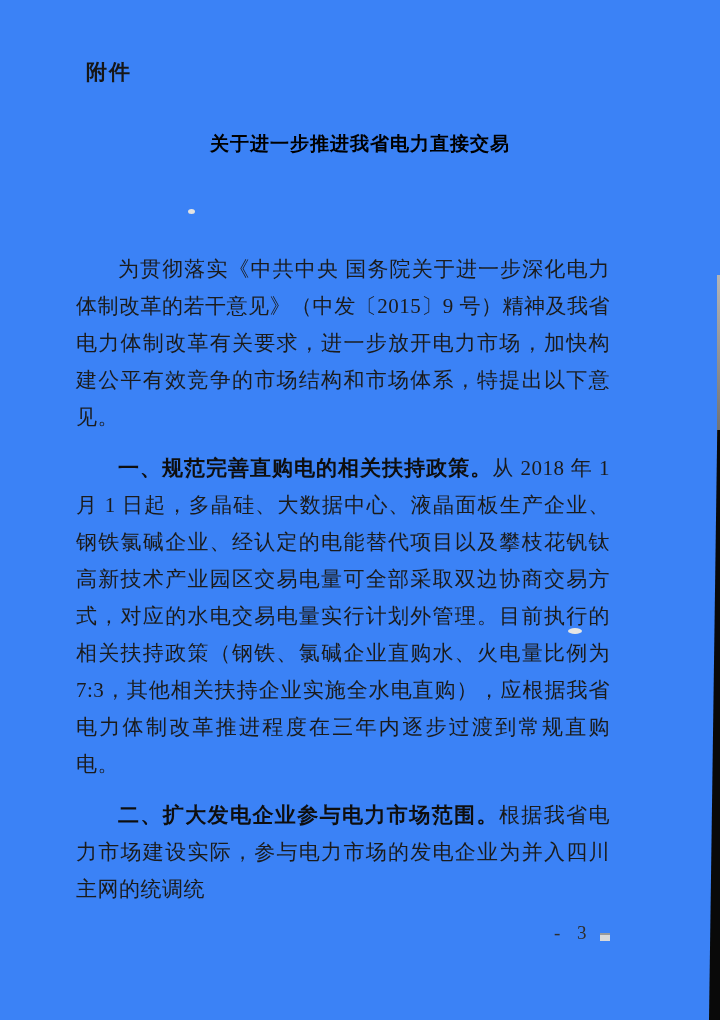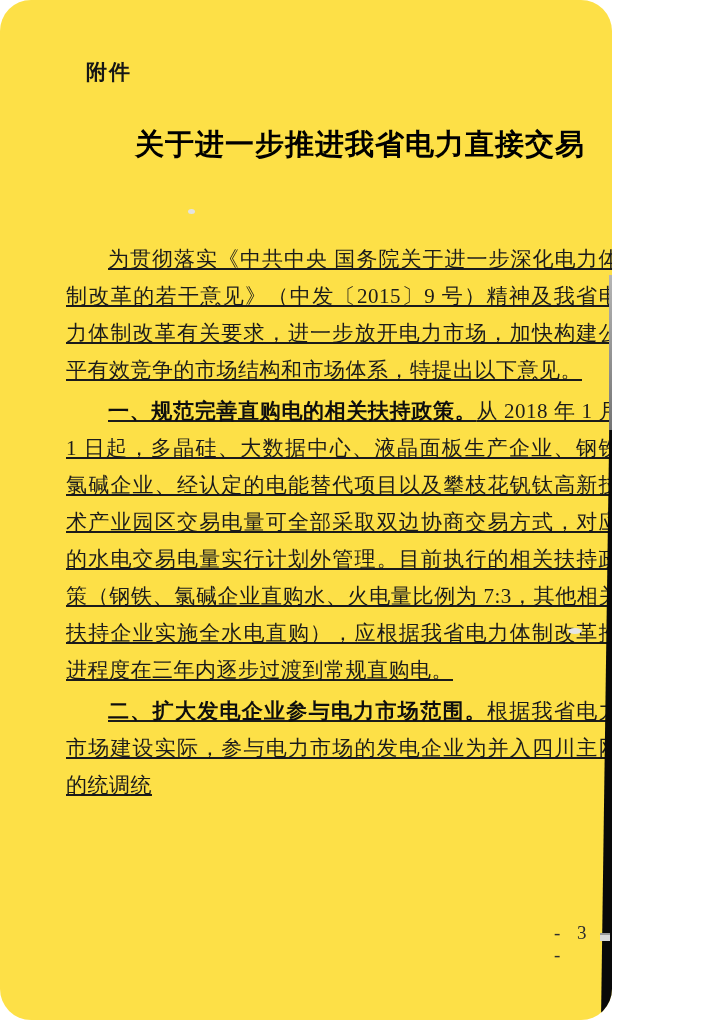--- a/index.html
+++ b/index.html
@@ -2,68 +2,66 @@
 <html><head>
 <meta charset="utf-8">
 <style>
   html, body {
     margin: 0;
     padding: 0;
     background: #ffffff;
   }
   .sheet {
     position: relative;
-    width: 612px;
+    width: 720px;
     height: 1020px;
-    background: #fde047;
+    background: #3b82f6;
     overflow: hidden;
     font-family: "Liberation Serif", "DejaVu Serif", serif;
     color: #1b1b1b;
-    border-radius: 31px;
   }
   .attachment {
     position: absolute;
     left: 86px;
     top: 58px;
     font-family: "Liberation Sans", "DejaVu Sans", sans-serif;
     font-weight: 700;
     font-size: 21px;
     letter-spacing: 2px;
     color: #161616;
   }
   .title {
     position: absolute;
     left: 60px;
     width: 600px;
     top: 124px;
     margin: 0;
     text-align: center;
     font-family: "Liberation Serif", "DejaVu Serif", serif;
     font-weight: 700;
-    font-size: 29px;
+    font-size: 19px;
     line-height: 40px;
     letter-spacing: 1px;
     color: #000000;
   }
   .title .tl { display: block; }
   .bodytext {
     position: absolute;
     left: 63px;
     top: 237px;
     width: 560px;
     font-size: 21px;
     line-height: 37px;
     letter-spacing: 0.5px;
     text-align: justify;
     color: #1b1b1b;
   }
   .bodytext p {
-    margin: 3px;
+    margin: 13px;
     text-indent: 2em;
-    text-decoration: underline;
   }
   .bodytext .lead {
     font-family: "Liberation Sans", "DejaVu Sans", sans-serif;
     font-weight: 700;
     color: #0e0e0e;
   }
   .pageno {
     position: absolute;
     left: 554px;
     top: 922px;

